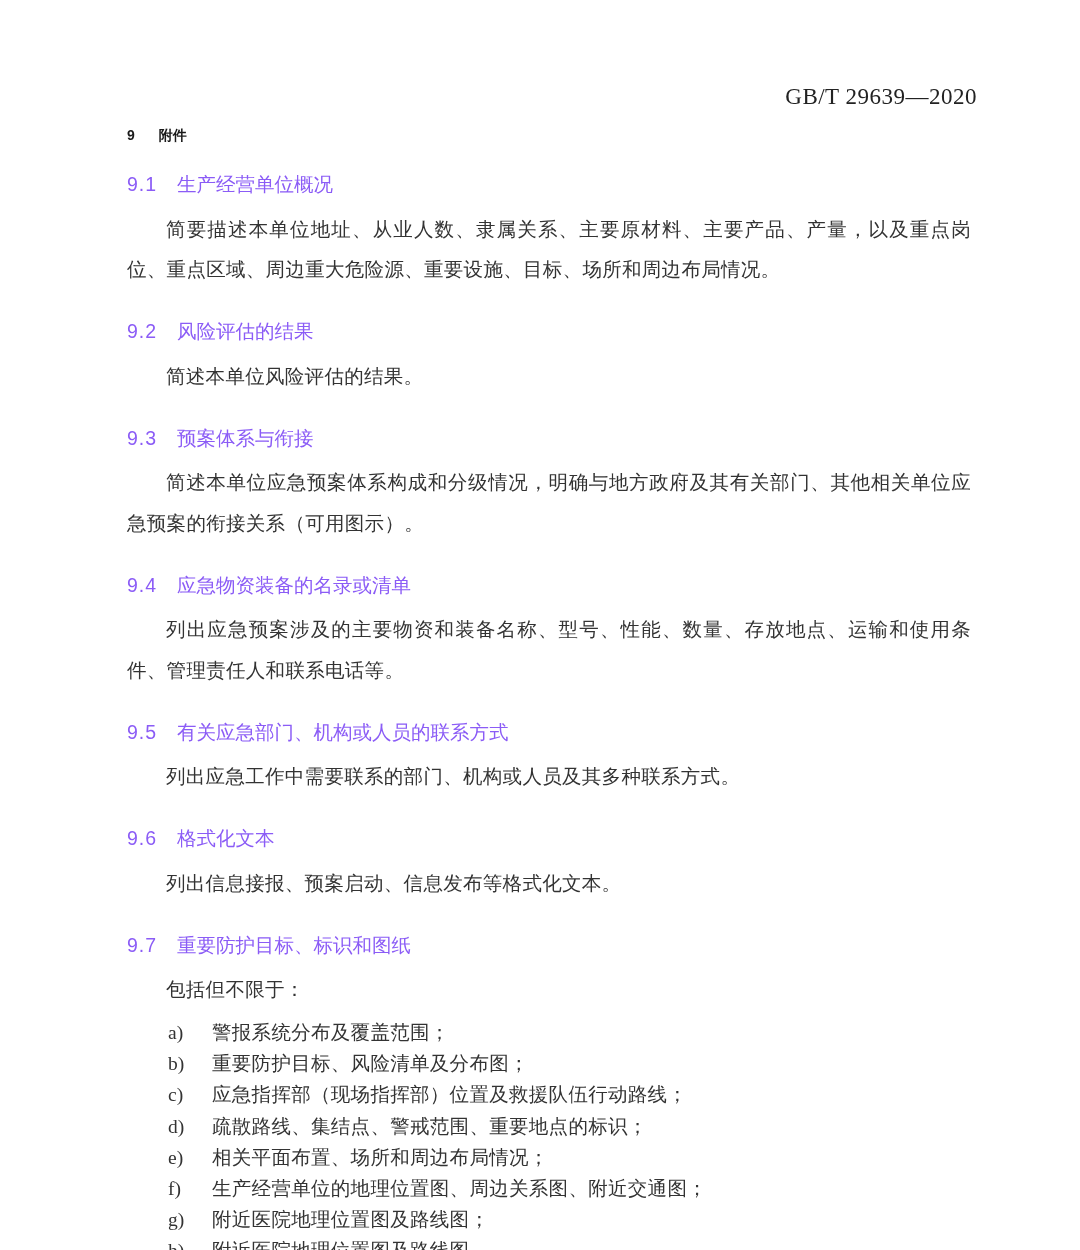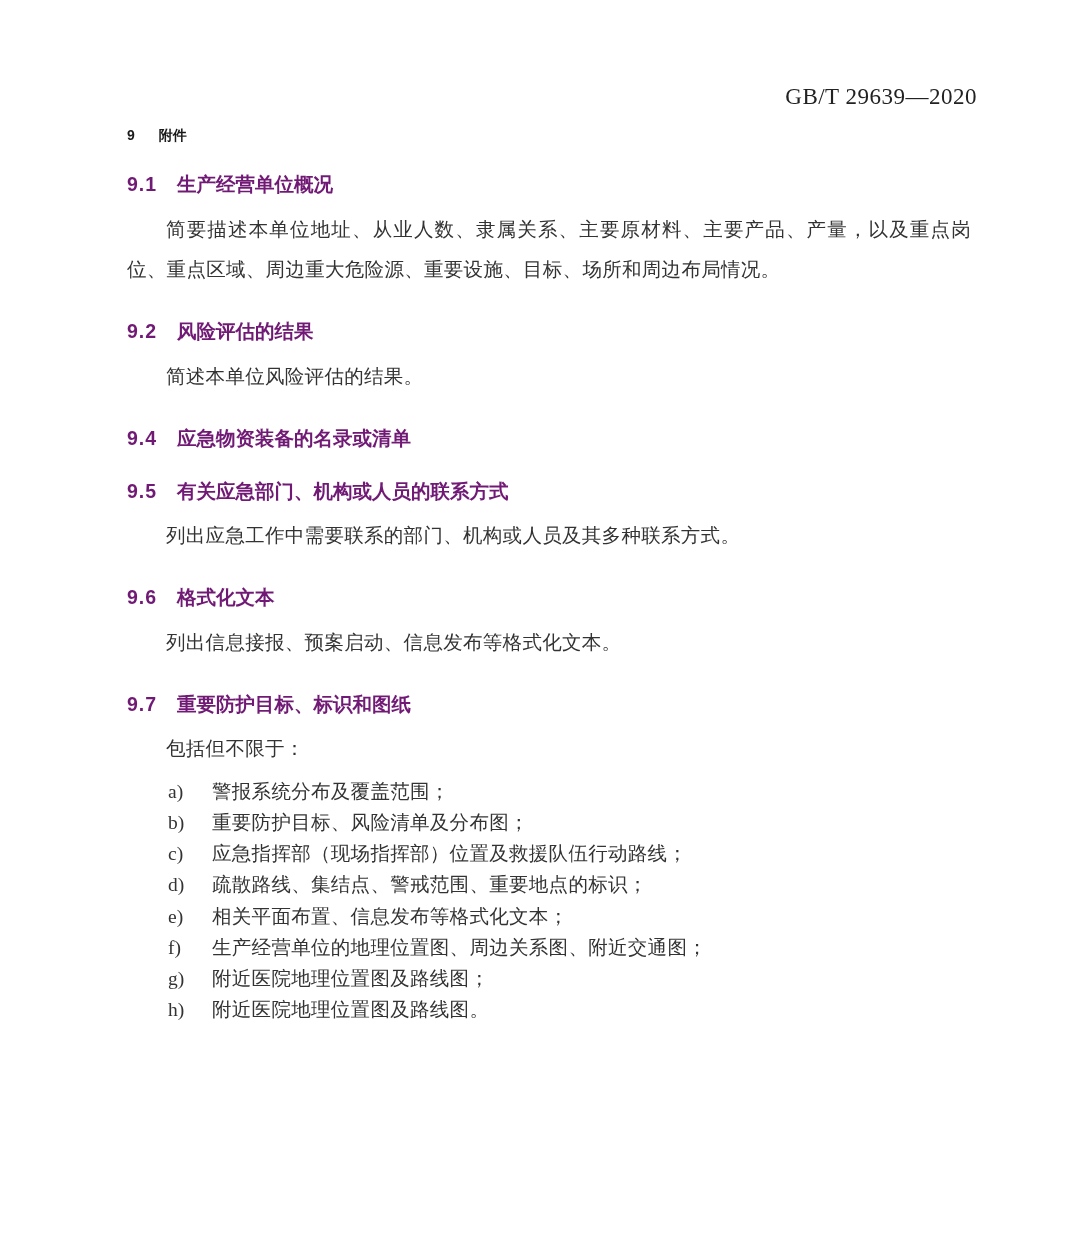--- a/index.html
+++ b/index.html
@@ -42,22 +42,22 @@
     line-height: 1.3;
     font-weight: 700;
     color: #1a1a1a;
     font-family: "Liberation Sans", "DejaVu Sans", sans-serif;
   }
   .chapter-h .num { margin-right: 24px; }
   .sec-h {
     margin: 28px 0 0 0;
     font-size: 19.5px;
     line-height: 1.3;
-    font-weight: 700;
-    color: #701a75;
+    font-weight: 400;
+    color: #8b5cf6;
     font-family: "Liberation Sans", "DejaVu Sans", sans-serif;
   }
   .sec-h .num { margin-right: 20px; letter-spacing: 1px; }
   .para {
     margin: 12px 12px 0 0;
     font-size: 19.5px;
     line-height: 2.1;
     letter-spacing: 0.3px;
     text-align: justify;
     text-indent: 2em;
@@ -105,25 +105,32 @@
       <p class="para">简要描述本单位地址、从业人数、隶属关系、主要原材料、主要产品、产量，以及重点岗位、重点区域、周边重大危险源、重要设施、目标、场所和周边布局情况。</p>
     </section>
 
     <section>
       <h2 class="sec-h">
         <span class="num">9.2</span><span>风险评估的结果</span>
       </h2>
       <p class="para">简述本单位风险评估的结果。</p>
     </section>
 
+    <section>
+      <h2 class="sec-h">
+        <span class="num">9.3</span><span>预案体系与衔接</span>
+      </h2>
+      <p class="para">简述本单位应急预案体系构成和分级情况，明确与地方政府及其有关部门、其他相关单位应急预案的衔接关系（可用图示）。</p>
+    </section>
 
     <section>
       <h2 class="sec-h">
         <span class="num">9.4</span><span>应急物资装备的名录或清单</span>
       </h2>
+      <p class="para">列出应急预案涉及的主要物资和装备名称、型号、性能、数量、存放地点、运输和使用条件、管理责任人和联系电话等。</p>
     </section>
 
     <section>
       <h2 class="sec-h">
         <span class="num">9.5</span><span>有关应急部门、机构或人员的联系方式</span>
       </h2>
       <p class="para">列出应急工作中需要联系的部门、机构或人员及其多种联系方式。</p>
     </section>
 
     <section>
@@ -150,21 +157,21 @@
         <div class="k-item">
           <span class="marker">c)</span>
           <span class="k-text">应急指挥部（现场指挥部）位置及救援队伍行动路线；</span>
         </div>
         <div class="k-item">
           <span class="marker">d)</span>
           <span class="k-text">疏散路线、集结点、警戒范围、重要地点的标识；</span>
         </div>
         <div class="k-item">
           <span class="marker">e)</span>
-          <span class="k-text">相关平面布置、信息发布等格式化文本；</span>
+          <span class="k-text">相关平面布置、场所和周边布局情况；</span>
         </div>
         <div class="k-item">
           <span class="marker">f)</span>
           <span class="k-text">生产经营单位的地理位置图、周边关系图、附近交通图；</span>
         </div>
         <div class="k-item">
           <span class="marker">g)</span>
           <span class="k-text">附近医院地理位置图及路线图；</span>
         </div>
         <div class="k-item">

